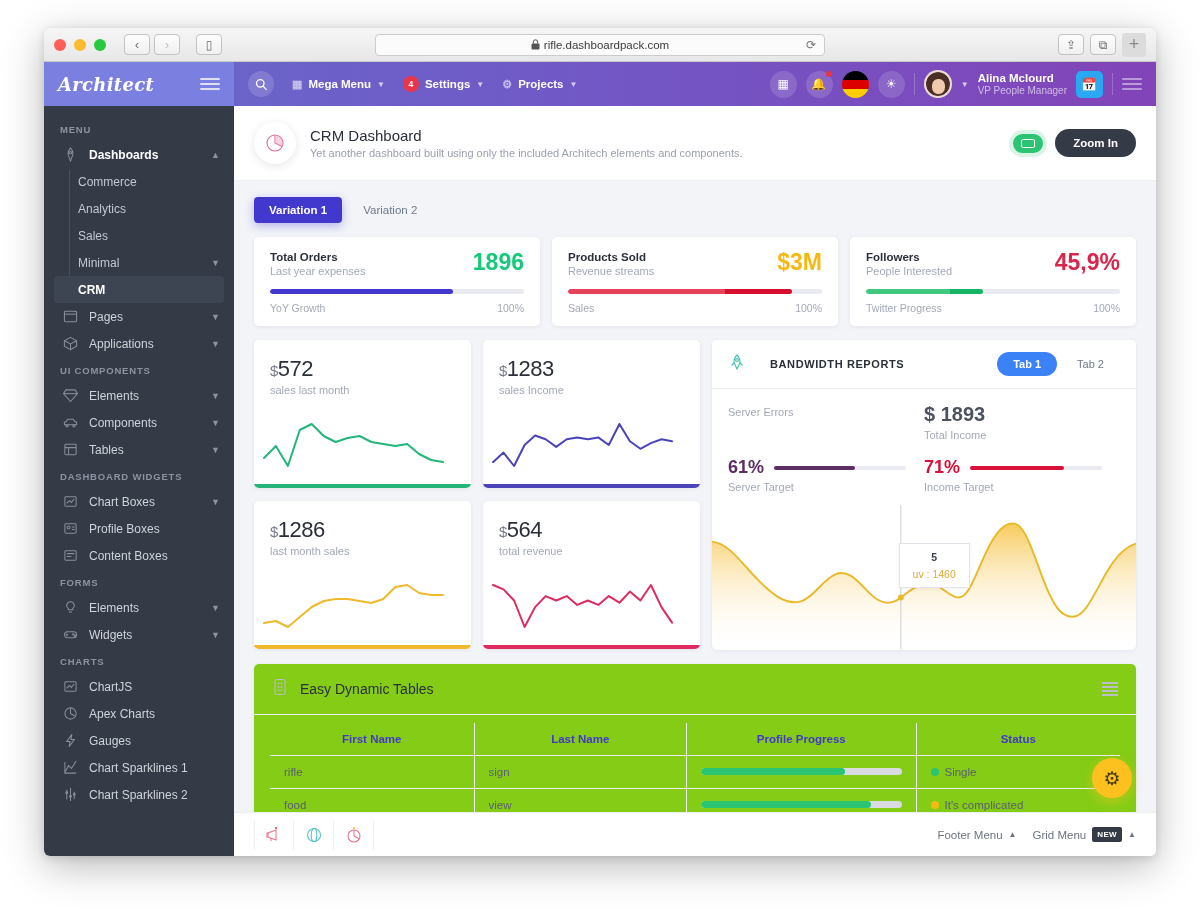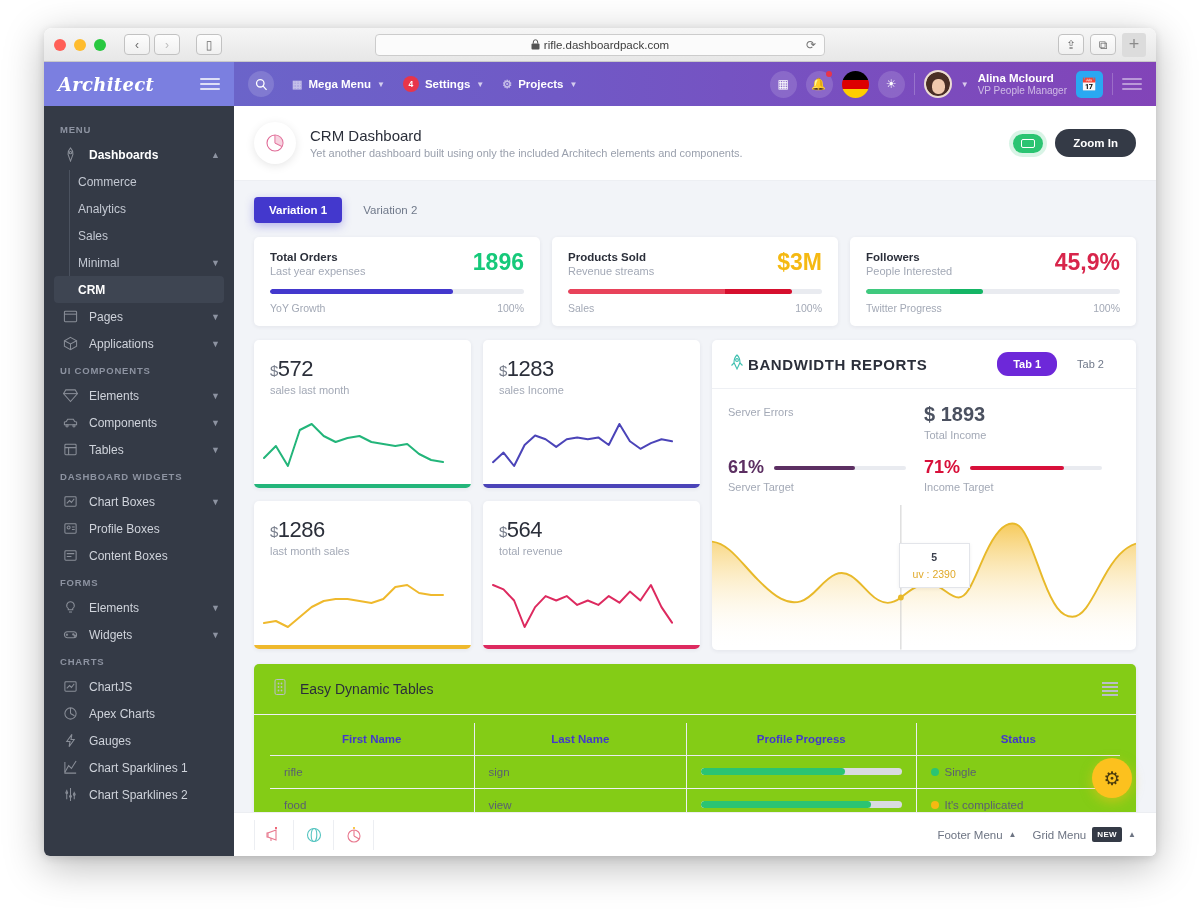--- a/index.html
+++ b/index.html
@@ -146,24 +146,24 @@
                 padding:16px 16px 0; }
   .spark-card .amt { font-size:22px; color:#2b2f3a; font-weight:400; letter-spacing:-.5px;}
   .spark-card .amt .cur { font-size:15px; color:#767c8a; }
   .spark-card .cap { font-size:11px; color:#a3a9b6; margin-top:2px; }
   .spark-card svg.sl { position:absolute; left:0; bottom:14px; width:100%; height:62px; }
   .spark-card .foot { position:absolute;left:0;right:0;bottom:0;height:4px; }
 
   .bw { flex:1; background:#fff; border-radius:5px; box-shadow:0 1px 4px rgba(25,30,50,.07);
         display:flex; flex-direction:column; overflow:hidden; }
   .bw-head { display:flex; align-items:center; padding:12px 16px; border-bottom:1px solid #eef0f4;}
-  .bw-title { font-size:15px; font-weight:700; letter-spacing:.6px; color:#2b2f3a; margin-left:2px;}
+  .bw-title { font-size:11px; font-weight:700; letter-spacing:.6px; color:#2b2f3a; margin-left:24px;}
   .bw-tabs { margin-left:auto; display:flex; align-items:center; gap:4px;}
   .bwtab { padding:6px 16px; border-radius:13px; font-size:11px; color:#70798a; }
-  .bwtab.on { background:#6d28d9; color:#fff; font-weight:700;border-radius:11px; }
+  .bwtab.on { background:#3b82f6; color:#fff; font-weight:700; }
   .bw-stats { display:flex; padding:14px 16px 10px; }
   .bw-col { flex:1; }
   .bw-big { font-size:20px; font-weight:700; color:#4b5160; }
   .bw-cap { font-size:11px; color:#a3a9b6; margin-top:3px; }
   .bw-row2 { display:flex; padding:6px 16px 12px; }
   .bw-pct { font-size:18px; font-weight:700; }
   .bw-line { flex:1; height:4px; border-radius:2px; background:#e9ebf0; margin:0 0 0 10px; position:relative; top:10px;}
   .bw-line i { display:block;height:100%;border-radius:2px; }
   .bw-chart { flex:1; position:relative; }
 
@@ -667,21 +667,21 @@
                     <stop offset="100%" stop-color="#fff" stop-opacity="0"></stop>
                   </linearGradient>
                 </defs>
                 <path d="M0,38 C18,40 30,60 48,78 C66,96 78,104 92,100 C106,96 114,78 128,72 C142,66 152,80 164,92 C176,104 186,104 196,96 C206,88 214,82 226,82 C238,82 246,96 256,96 C266,96 272,76 284,50 C296,24 306,16 316,20 C326,24 334,52 344,78 C354,104 362,116 374,116 C386,116 394,98 406,76 C418,54 428,44 440,40 L440,150 L0,150 Z" fill="url(#ag)"></path>
                 <path d="M0,38 C18,40 30,60 48,78 C66,96 78,104 92,100 C106,96 114,78 128,72 C142,66 152,80 164,92 C176,104 186,104 196,96 C206,88 214,82 226,82 C238,82 246,96 256,96 C266,96 272,76 284,50 C296,24 306,16 316,20 C326,24 334,52 344,78 C354,104 362,116 374,116 C386,116 394,98 406,76 C418,54 428,44 440,40" fill="none" stroke="#e8b92a" stroke-width="2"></path>
                 <line x1="196" y1="0" x2="196" y2="150" stroke="#ccc" stroke-width="1"></line>
                 <circle cx="196" cy="96" r="3" fill="#e8b92a"></circle>
               </svg>
               <div style="position:absolute;left:44%;top:26%;background:#fff;border:1px solid #e3e5ea;padding:7px 13px;text-align:center;box-shadow:0 1px 4px rgba(0,0,0,.06);">
                 <div style="font-size:10.5px;font-weight:700;color:#3a3f4c;">5</div>
-                <div style="font-size:10.5px;color:#e0a92a;margin-top:5px;">uv : 2390</div>
+                <div style="font-size:10.5px;color:#e0a92a;margin-top:5px;">uv : 1460</div>
               </div>
             </div>
           </div>
         </div>
 
         <div class="tbl-card">
           <div class="tbl-head">
             <span>
               <svg width="16" height="18" viewBox="0 0 16 18" fill="none" stroke="#b9bec9" stroke-width="1">
                 <rect x="3" y="1.5" width="10" height="15" rx="1.5"></rect>

